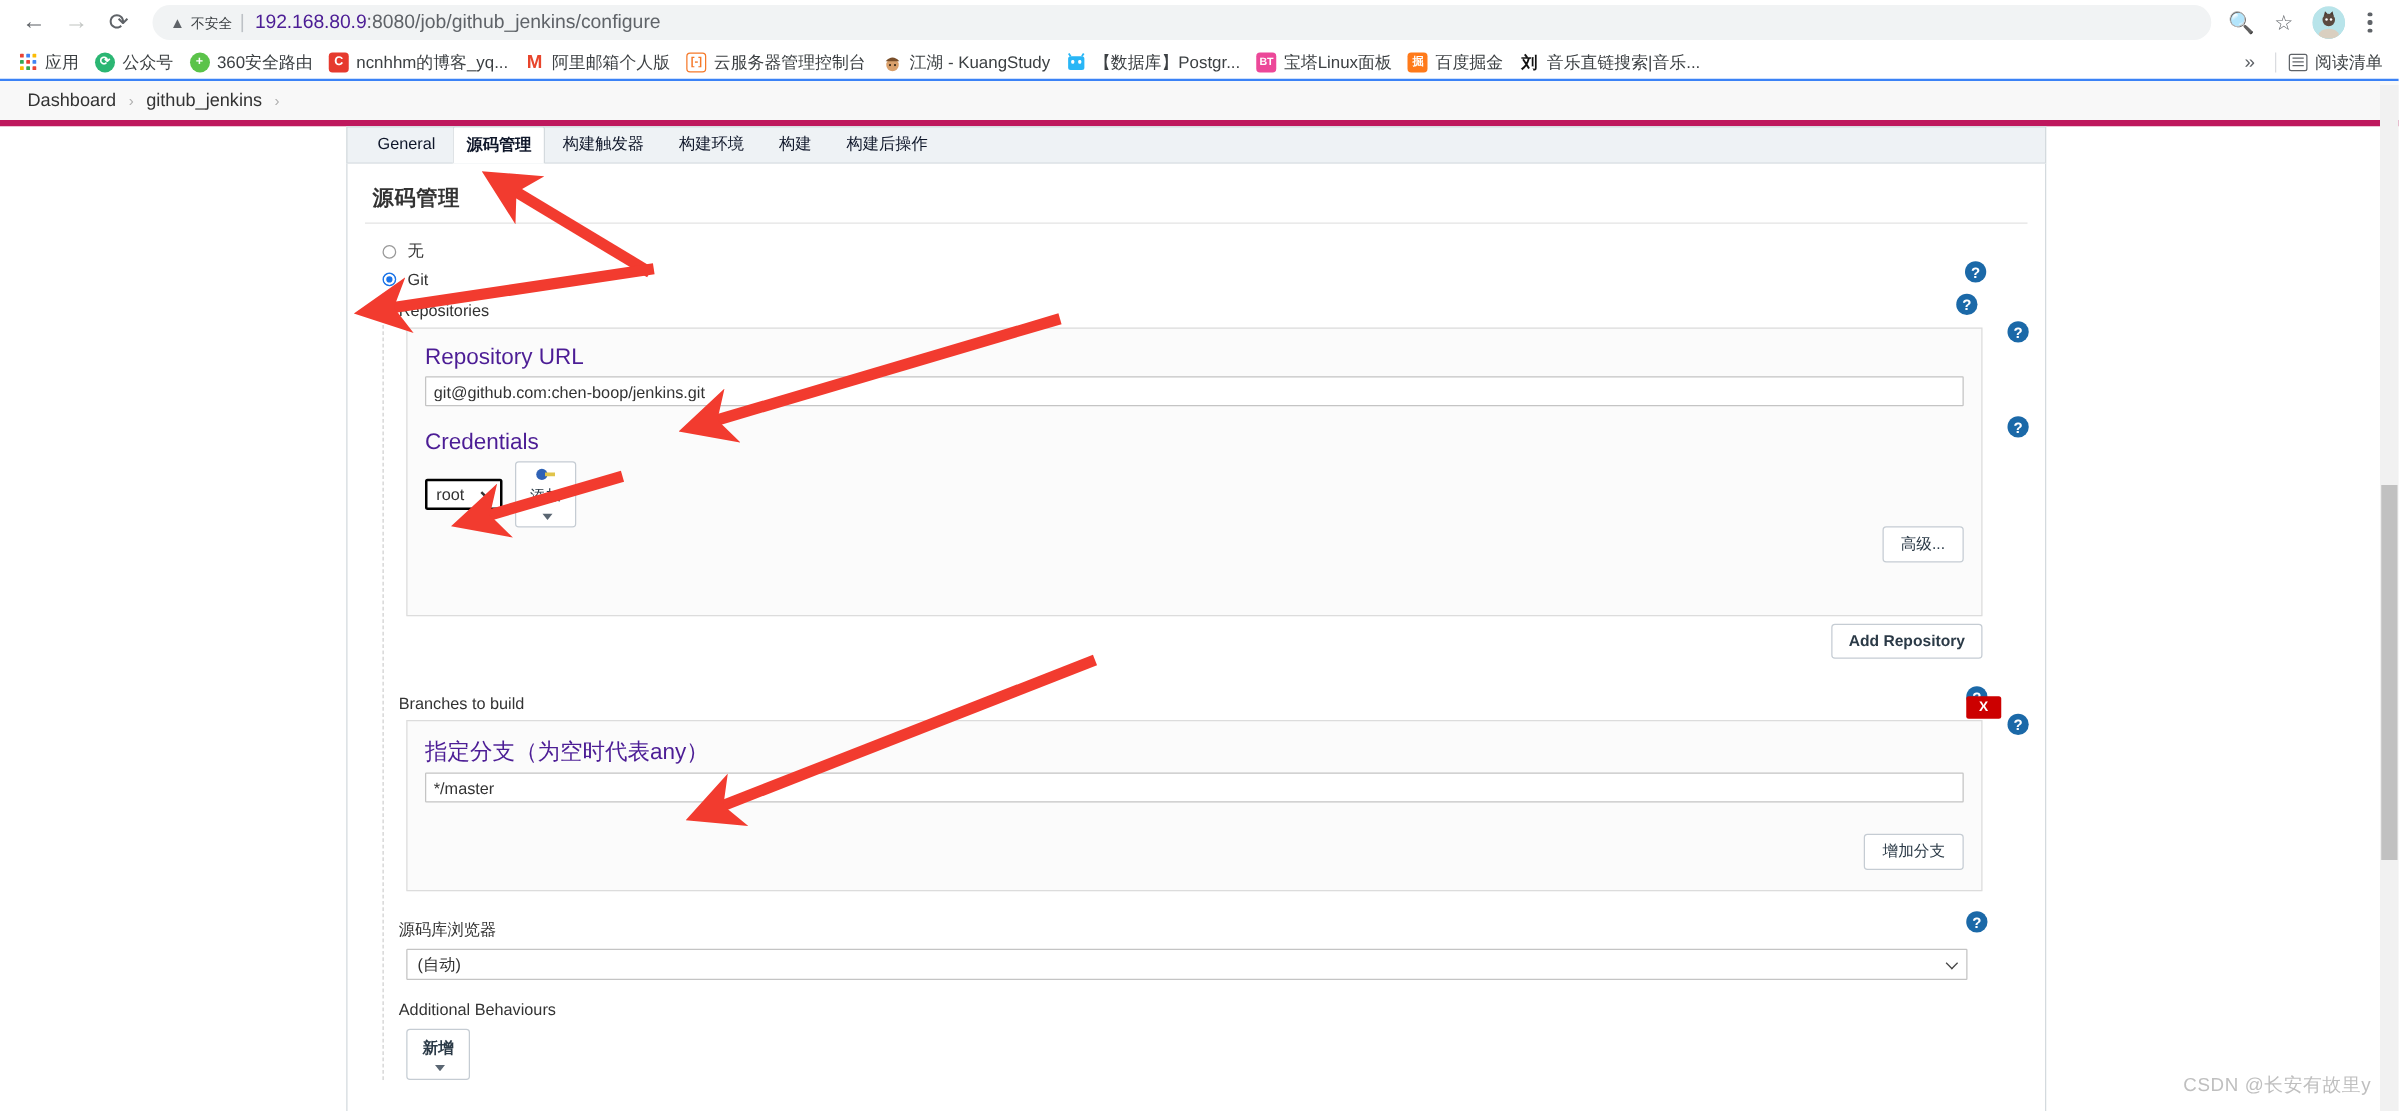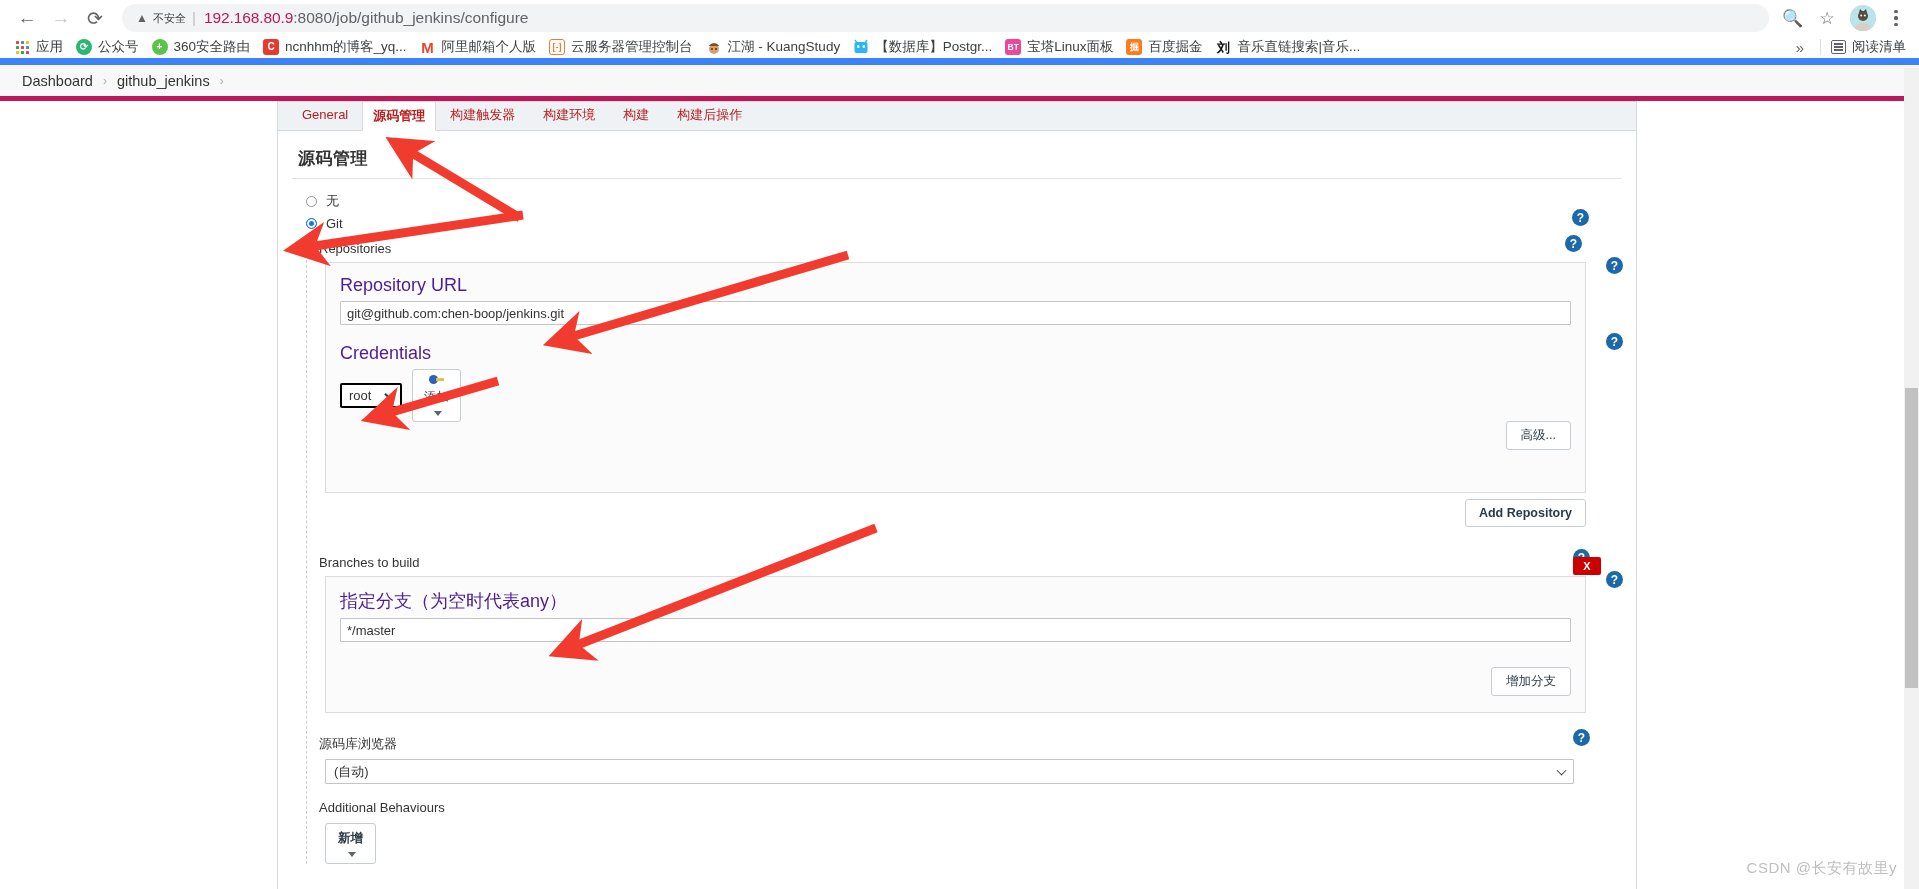--- a/index.html
+++ b/index.html
@@ -46,21 +46,21 @@
     white-space:nowrap;
   }
   .warn-icon {
     font-size:12px;
     color:#5f6368;
     margin-right:5px;
     line-height:1;
   }
   .insecure-text { color:#3c4043; font-size:11px; margin-right:6px; }
   .omni-sep { color:#bdc1c6; margin-right:8px; font-weight:300; }
-  .url-main { color:#be185d; letter-spacing:-0.1px; }
+  .url-main { color:#4c1d95; letter-spacing:-0.1px; }
   .url-dim { color:#5f6368; }
   .top-icons { display:flex; align-items:center; gap:2px; flex:0 0 auto; }
   .top-icon {
     width:32px; height:32px;
     display:flex; align-items:center; justify-content:center;
     color:#5f6368; font-size:17px;
   }
   .avatar {
     width:26px; height:26px; border-radius:50%;
     background:linear-gradient(180deg,#cfe8ea 0%,#8fd0d8 100%);
@@ -76,21 +76,21 @@
   }
   .kebab i { width:3.2px; height:3.2px; background:#5f6368; border-radius:50%; display:block; }
 
   
   .bookmarks {
     height:29px;
     background:#ffffff;
     display:flex;
     align-items:center;
     padding:0 9px;
-    border-bottom:7px solid #3b82f6;
+    border-bottom:2px solid #3b82f6;
     position:relative;
     overflow:hidden;
   }
   .bm {
     display:flex; align-items:center;
     gap:6px;
     padding:2px 8px 2px 5px;
     font-size:13.5px;
     color:#3c4043;
     white-space:nowrap;
@@ -157,21 +157,21 @@
     background:#eef2f5;
     border:1px solid #d4dade;
     border-bottom:1px solid #d4dade;
     display:flex;
     align-items:flex-end;
     padding-left:10px;
     position:relative;
   }
   .tab {
     font-size:13px;
-    color:#b91c1c;
+    color:#0f172a;
     padding:6px 14px 6px;
     height:30px;
     line-height:18px;
     white-space:nowrap;
     text-align:center;
   }
   .tab.active {
     background:#ffffff;
     border:1px solid #d4dade;
     border-bottom:1px solid #ffffff;

